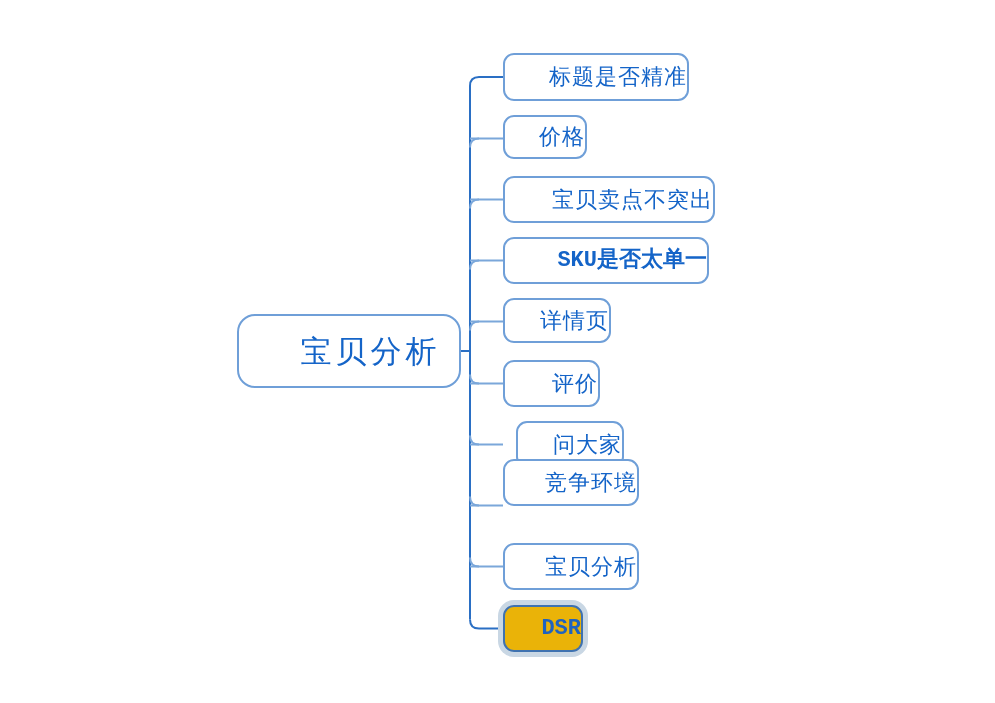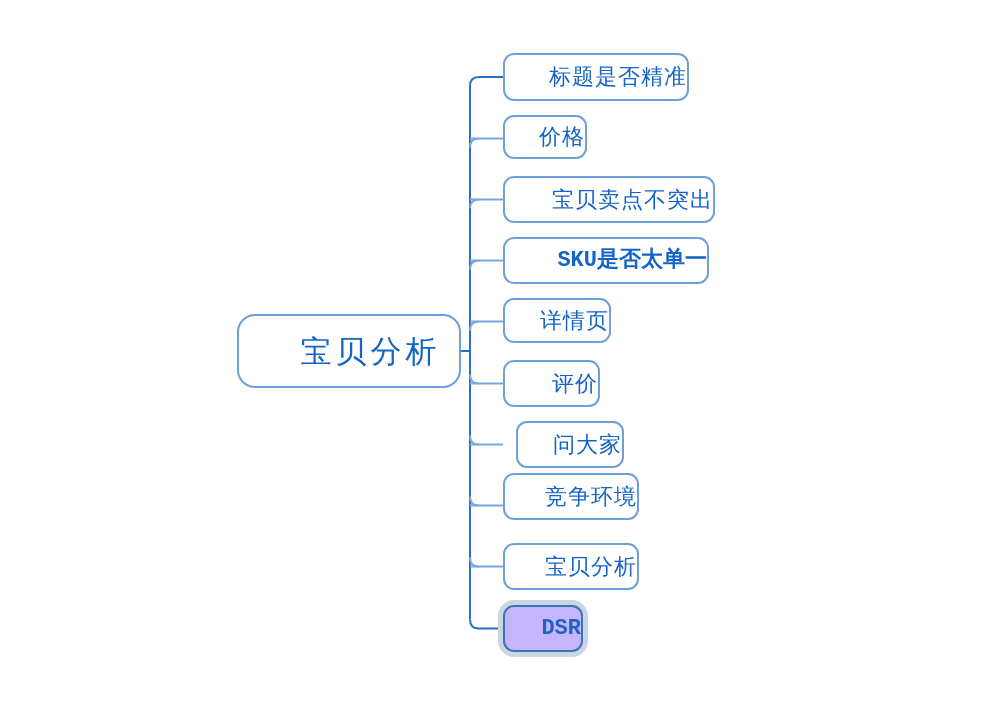--- a/index.html
+++ b/index.html
@@ -69,21 +69,21 @@
     padding-left: 12px;
     letter-spacing: 1px;
   }
   .node.child.latin .node-label {
     font-family: Liberation Mono, monospace;
     font-weight: 700;
     letter-spacing: 0px;
   }
   .node.selected {
     border: 2px solid #3f72b0;
-    background: #c4b5fd;
+    background: #eab308;
     box-shadow: 0 0 0 5px #c9d7e4;
   }
   .node.selected .node-label {
     color: #1f63c0;
   }
 </style>
 </head>
 <body>
 
 <div id="canvas">
@@ -127,21 +127,21 @@
       </div>
       <div class="node child" style="left: 503px; top: 298px; width: 108px; height: 45px;">
         <span class="node-label">详情页</span>
       </div>
       <div class="node child" style="left: 503px; top: 360px; width: 97px; height: 47px;">
         <span class="node-label">评价</span>
       </div>
       <div class="node child" style="left: 503px; top: 421px; width: 108px; height: 47px; margin-left: 13px;">
         <span class="node-label">问大家</span>
       </div>
-      <div class="node child" style="left: 503px; top: 473px; width: 136px; height: 47px;">
+      <div class="node child" style="left: 503px; top: 459px; width: 136px; height: 47px;">
         <span class="node-label">竞争环境</span>
       </div>
       <div class="node child" style="left: 503px; top: 543px; width: 136px; height: 47px;">
         <span class="node-label">宝贝分析</span>
       </div>
       <div class="node child latin selected" style="left: 503px; top: 605px; width: 80px; height: 47px;">
         <span class="node-label">DSR</span>
       </div>
     </div>
 </div>

